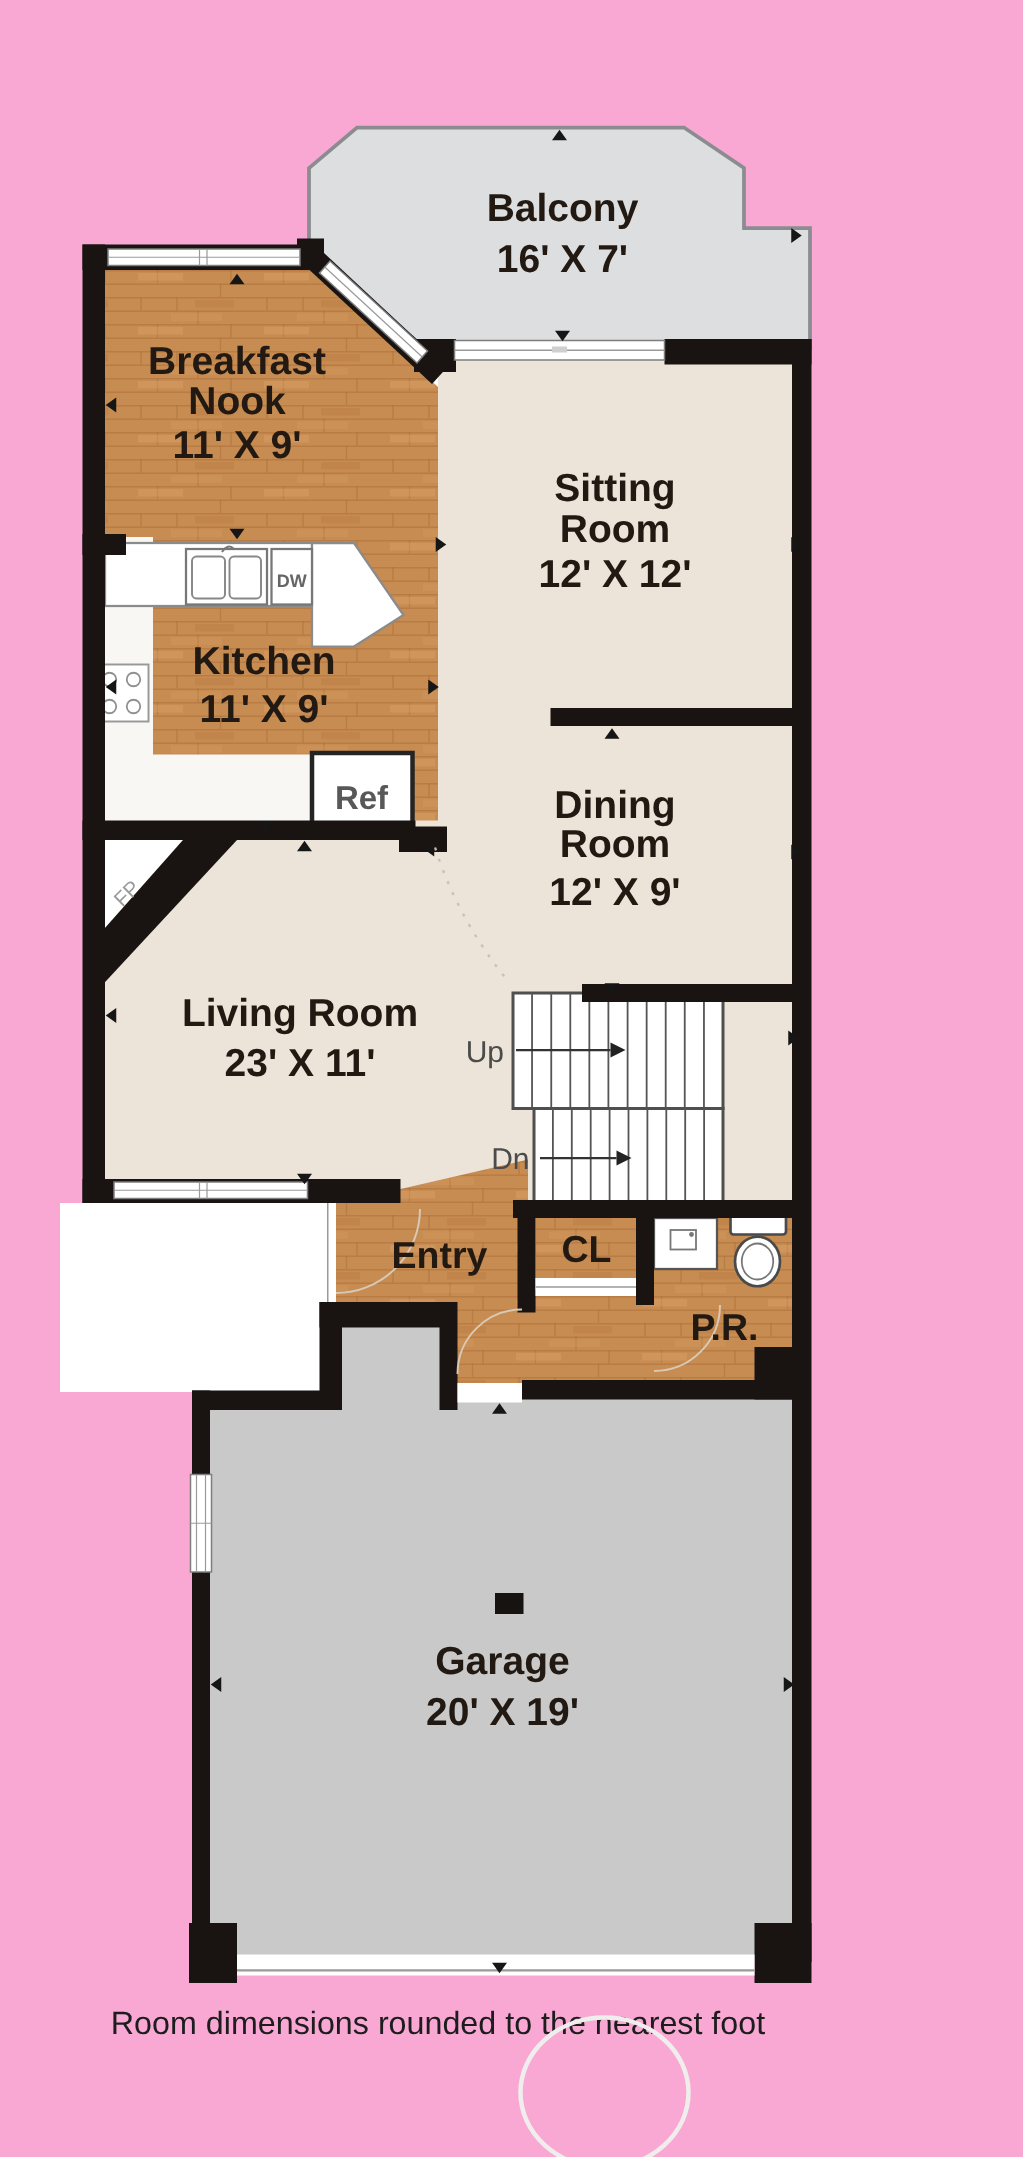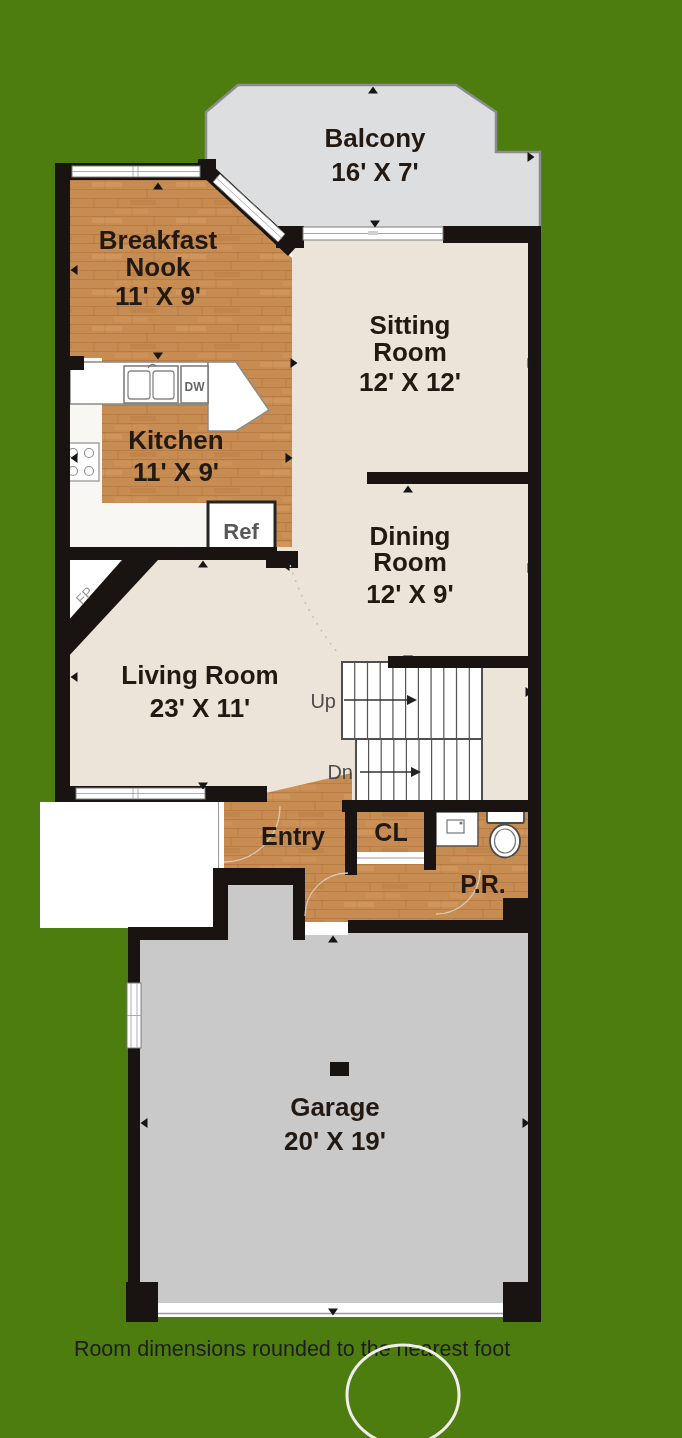--- a/index.html
+++ b/index.html
@@ -1,16 +1,16 @@
 <!DOCTYPE html>
 <html><head>
 <meta charset="utf-8">
 <style>
   html,body{margin:0;padding:0;background:#ffffff;}
-  .page{position:relative;width:682px;height:1438px;background:#4d7c0f;overflow:hidden;
+  .page{position:relative;width:682px;height:1438px;background:#f9a8d4;overflow:hidden;
         font-family:"Liberation Sans", sans-serif;}
   svg{display:block;}
   text{font-family:"Liberation Sans", sans-serif;}
   .room-label{font-size:26px;font-weight:700;fill:#221913;}
   .small-label{font-size:25px;font-weight:700;fill:#221913;}
   .stair-label{font-size:20px;font-weight:400;fill:#4b4b4b;}
   .ref-label{font-size:22px;font-weight:700;fill:#585858;}
   .dw-label{font-size:12px;font-weight:700;fill:#666;}
   .fp-label{font-size:14px;font-weight:400;fill:#9b9b9b;}
   .footer-label{font-size:21.5px;font-weight:400;fill:#1d1d1d;}

